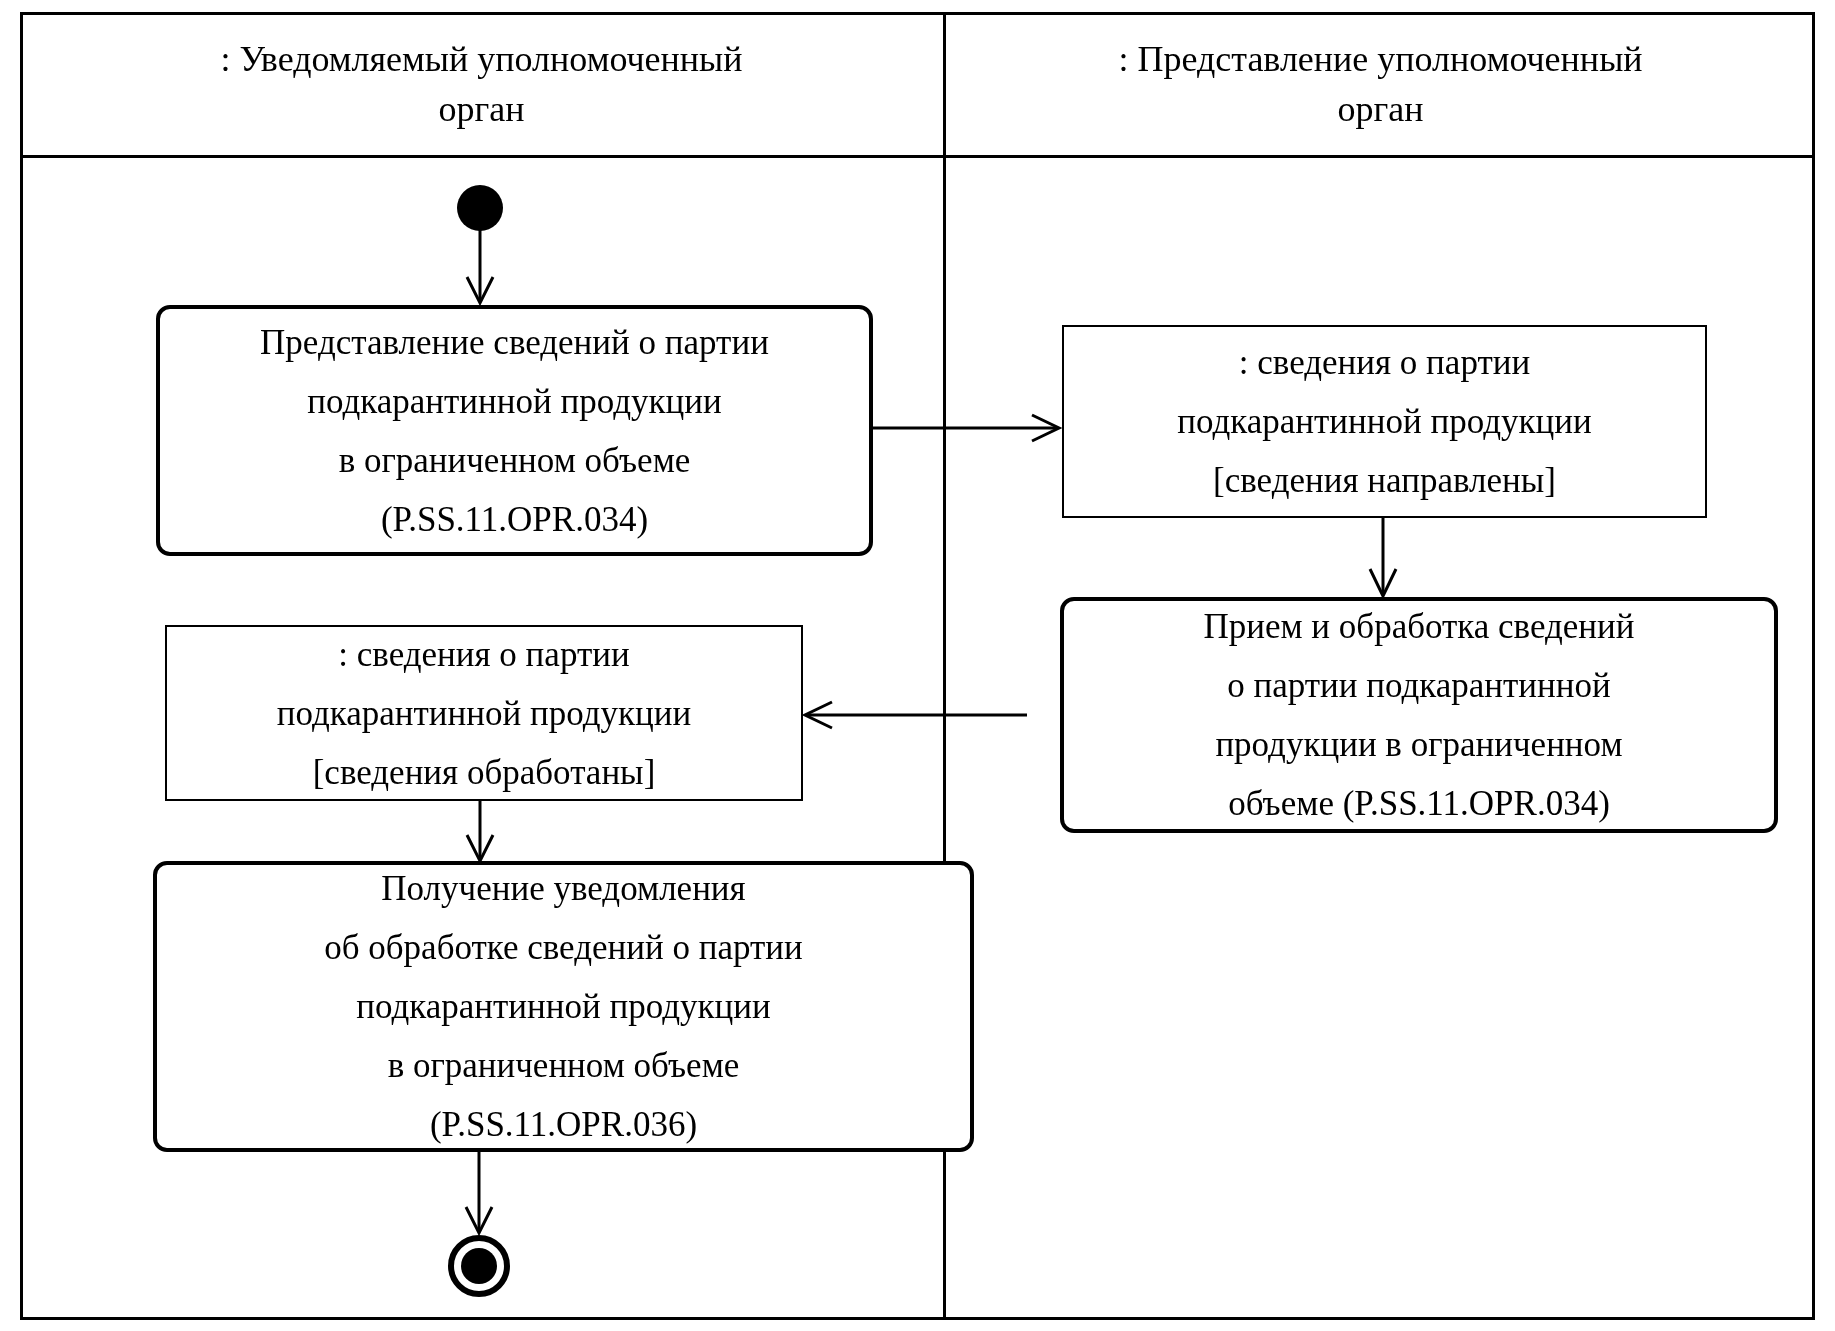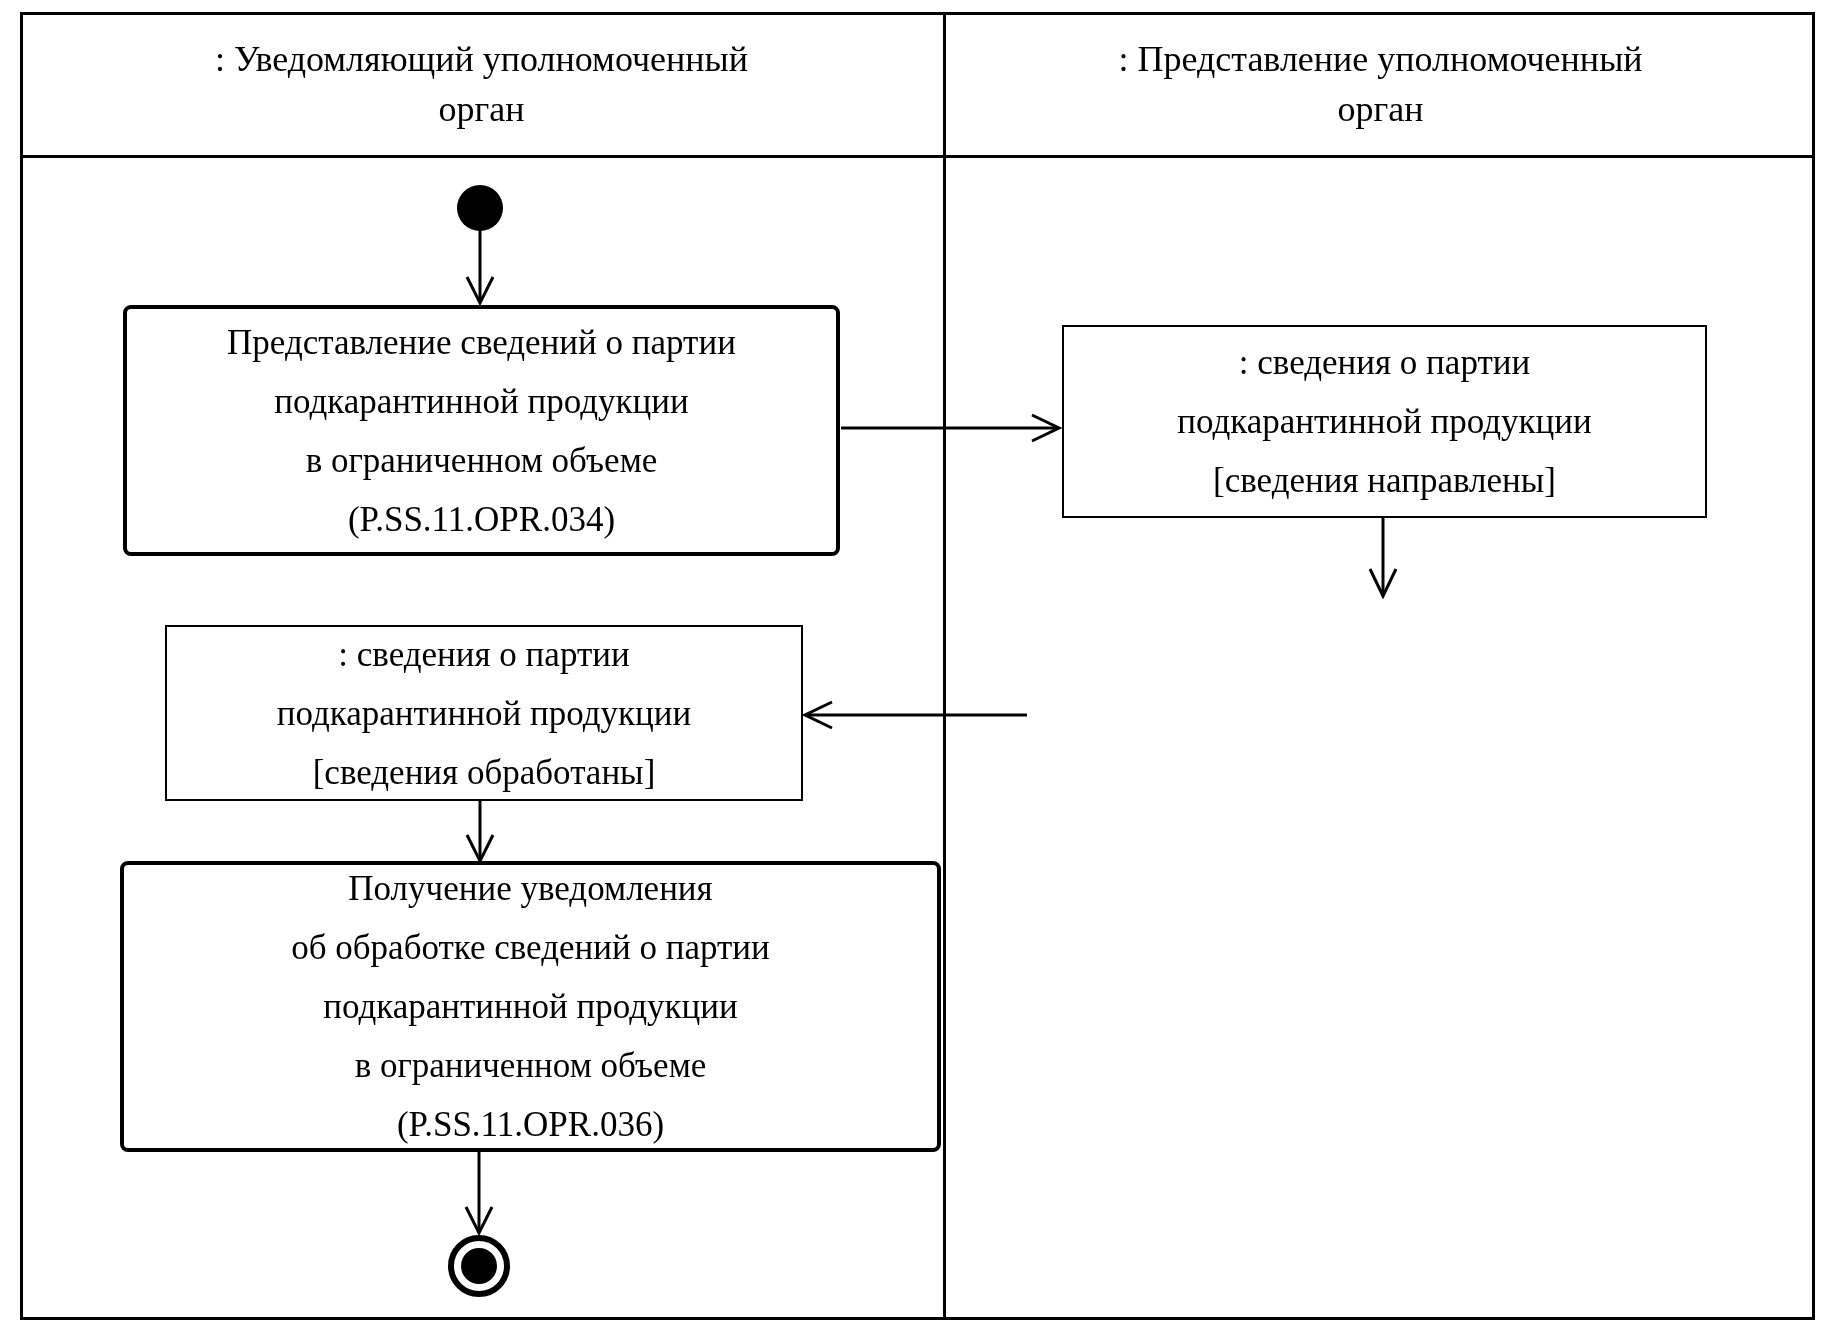--- a/index.html
+++ b/index.html
@@ -40,21 +40,22 @@
     position:absolute;
     display:flex;align-items:center;justify-content:center;
     text-align:center;
     font-size:35px;line-height:59px;
     white-space:pre-line;
     box-sizing:border-box;
     background:#ffffff;
   }
   .action{
     border:4px solid #000;
-    border-radius:8px;
+    border-radius:14px;
+    margin-left:33px;
   }
   .object{
     border:2px solid #000000;
     font-family:Liberation Serif, serif;
   }
   .start-node{
     position:absolute;left:457px;top:185px;
     width:46px;height:46px;border-radius:50%;
     background:#000;
   }
@@ -79,21 +80,21 @@
 </style>
 </head>
 <body>
 
 <div id="page">
 
   <div class="frame"></div>
   <div class="lane-divider"></div>
   <div class="header-sep"></div>
 
-  <div class="lane-header left">: Уведомляющий уполномоченный
+  <div class="lane-header left">: Уведомляемый уполномоченный
 орган</div>
   <div class="lane-header right">: Представление уполномоченный
 орган</div>
 
   <svg class="arrows" width="1835" height="1331">
     <g>
       <line x1="480" y1="229" x2="480" y2="301"></line>
       <polyline points="467,277 480,303 493,277"></polyline>
     </g>
     <g>
@@ -122,20 +123,24 @@
 
   <div class="node action" style="left:123px;top:305px;width:717px;height:251px;">Представление сведений о партии
 подкарантинной продукции
 в ограниченном объеме
 (P.SS.11.OPR.034)</div>
 
   <div class="node object" style="left:1062px;top:325px;width:645px;height:193px;">: сведения о партии
 подкарантинной продукции
 [сведения направлены]</div>
 
+  <div class="node action" style="left:1027px;top:597px;width:718px;height:236px;">Прием и обработка сведений
+о партии подкарантинной
+продукции в ограниченном
+объеме (P.SS.11.OPR.034)</div>
 
   <div class="node object" style="left:165px;top:625px;width:638px;height:176px;">: сведения о партии
 подкарантинной продукции
 [сведения обработаны]</div>
 
   <div class="node action" style="left:120px;top:861px;width:821px;height:291px;">Получение уведомления
 об обработке сведений о партии
 подкарантинной продукции
 в ограниченном объеме
 (P.SS.11.OPR.036)</div>

